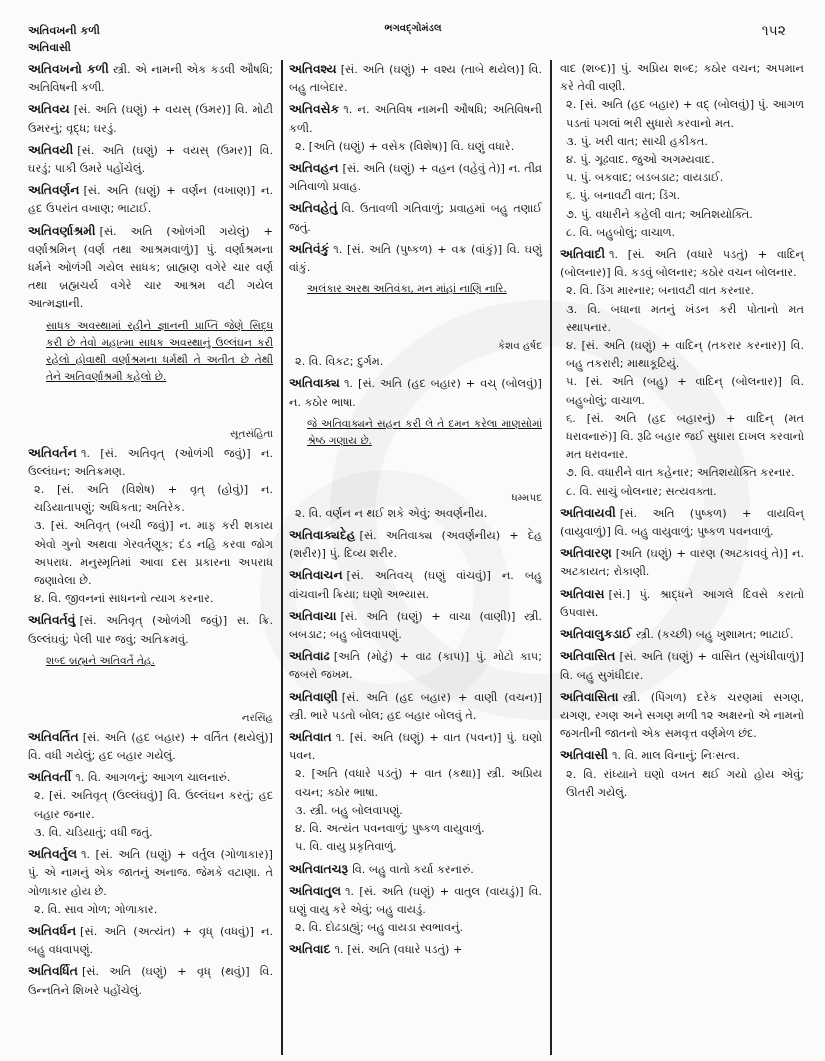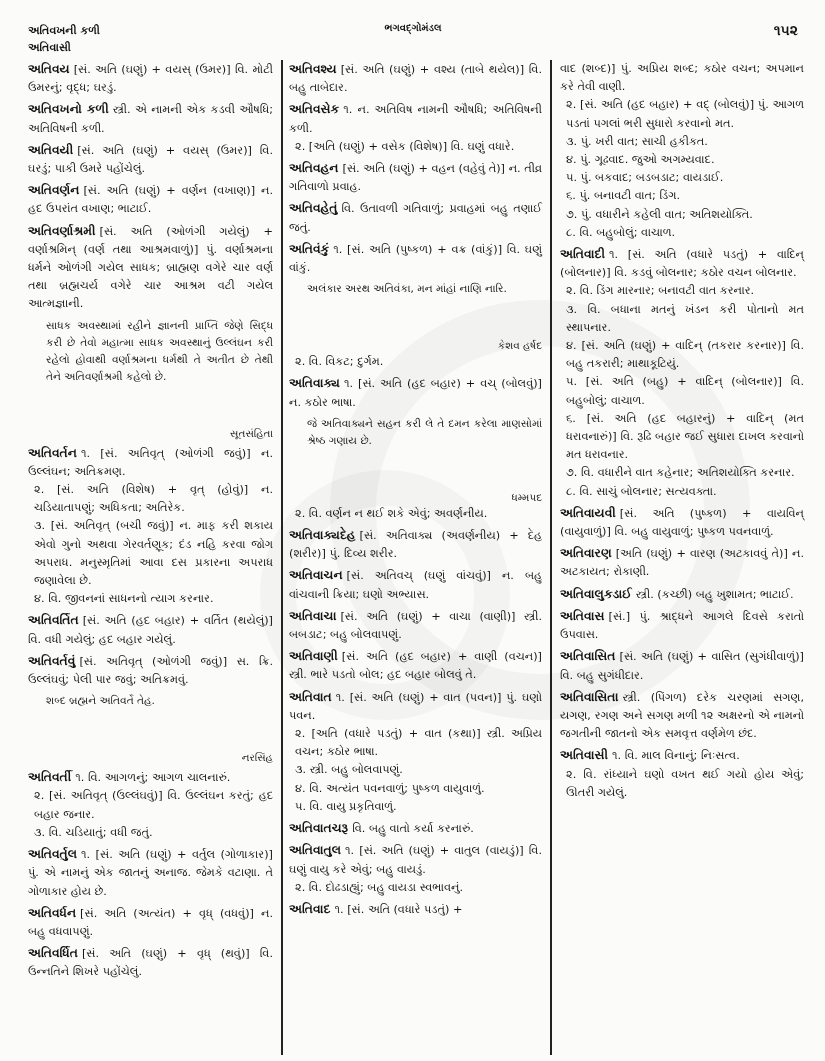--- a/index.html
+++ b/index.html
@@ -17,85 +17,86 @@
   .watermark2 {
     position:absolute; left:260px; top:470px; width:250px; height:250px;
     border-radius:50%; border:36px solid rgba(0,0,0,0.03);
     box-sizing:border-box; pointer-events:none;
   }
   .header {
     position:absolute; left:28px; top:22px; width:770px; height:36px;
   }
   .guide { position:absolute; left:0; top:0; font-weight:bold; font-size:11px; line-height:17px; }
   .title { position:absolute; left:0; right:0; top:0; text-align:center; font-weight:bold; font-size:10px; }
-  .pageno { position:absolute; right:0; top:0; font-weight:bold; font-size:14px; }
+  .pageno { position:absolute; right:12px; top:0; font-weight:normal; font-size:14px; }
   .columns {
     position:absolute; left:24px; top:60px; width:782px; height:995px;
     display:flex;
   }
   .col { box-sizing:border-box; padding:0 6px; font-size:11.3px; line-height:18.2px; overflow:hidden; }
   .col1 { width:259px; border-right:2px solid #222; padding-left:4px; padding-right:8px; }
   .col2 { width:269px; border-right:2px solid #222; padding-right:8px; }
   .col3 { width:254px; padding-left:8px; padding-right:2px; }
   .entry { margin:0 0 3px 0; text-align:justify; }
   .hw { font-weight:bold; font-size:12.3px; margin-right:4px; }
   .sense { display:block; padding-left:6px; text-align:justify; }
-  .quote { display:block; padding-left:18px; font-size:10.6px; line-height:17px; margin:3px 0 1px 0; }
+  .quote { display:block; padding-left:18px; font-size:10.6px; line-height:17px; margin:3px 0 1px 0;text-decoration:underline; }
   .poet { display:block; text-align:right; font-size:10.4px; line-height:16px;margin-top:40px; }
 </style>
 </head>
 <body>
 
 <div class="watermark"></div>
 <div class="watermark2"></div>
 
 <div class="header">
   <div class="guide">
     <div>અતિવખની કળી</div>
     <div>અતિવાસી</div>
   </div>
   <div class="title">ભગવદ્ગોમંડલ</div>
   <div class="pageno">૧૫૨</div>
 </div>
 
 <div class="columns">
   <div class="col col1">
+      <div class="entry"><span class="hw">અતિવખનો કળી</span><span>સ્ત્રી. એ નામની એક કડવી ઔષધિ; અતિવિષની કળી.</span></div>
       <div class="entry"><span class="hw">અતિવય</span><span>[સં. અતિ (ઘણું) + વયસ્ (ઉમર)] વિ. મોટી ઉમરનું; વૃદ્ધ; ઘરડું.</span></div>
-      <div class="entry"><span class="hw">અતિવખનો કળી</span><span>સ્ત્રી. એ નામની એક કડવી ઔષધિ; અતિવિષની કળી.</span></div>
       <div class="entry"><span class="hw">અતિવયી</span><span>[સં. અતિ (ઘણું) + વયસ્ (ઉમર)] વિ. ઘરડું; પાકી ઉમરે પહોંચેલું.</span></div>
       <div class="entry"><span class="hw">અતિવર્ણન</span><span>[સં. અતિ (ઘણું) + વર્ણન (વખાણ)] ન. હદ ઉપરાંત વખાણ; ભાટાઈ.</span></div>
       <div class="entry"><span class="hw">અતિવર્ણાશ્રમી</span><span>[સં. અતિ (ઓળંગી ગયેલું) + વર્ણાશ્રમિન્ (વર્ણ તથા આશ્રમવાળું)] પું. વર્ણાશ્રમના ધર્મને ઓળંગી ગયેલ સાધક; બ્રાહ્મણ વગેરે ચાર વર્ણ તથા બ્રહ્મચર્ય વગેરે ચાર આશ્રમ વટી ગયેલ આત્મજ્ઞાની.</span><span class="quote">સાધક અવસ્થામાં રહીને જ્ઞાનની પ્રાપ્તિ જેણે સિદ્ધ કરી છે તેવો મહાત્મા સાધક અવસ્થાનું ઉલ્લંઘન કરી રહેલો હોવાથી વર્ણાશ્રમના ધર્મથી તે અતીત છે તેથી તેને અતિવર્ણાશ્રમી કહેલો છે.</span><span class="poet">સૂતસંહિતા</span></div>
       <div class="entry"><span class="hw">અતિવર્તન</span><span>૧. [સં. અતિવૃત્ (ઓળંગી જવું)] ન. ઉલ્લંઘન; અતિક્રમણ.</span><span class="sense">૨. [સં. અતિ (વિશેષ) + વૃત્ (હોવું)] ન. ચડિયાતાપણું; અધિકતા; અતિરેક.</span><span class="sense">૩. [સં. અતિવૃત્ (બચી જવું)] ન. માફ કરી શકાય એવો ગુનો અથવા ગેરવર્તણૂક; દંડ નહિ કરવા જોગ અપરાધ. મનુસ્મૃતિમાં આવા દસ પ્રકારના અપરાધ જણાવેલા છે.</span><span class="sense">૪. વિ. જીવનનાં સાધનનો ત્યાગ કરનાર.</span></div>
+      <div class="entry"><span class="hw">અતિવર્તવું</span><span>[સં. અતિવૃત્ (ઓળંગી જવું)] સ. ક્રિ. ઉલ્લંઘવું; પેલી પાર જવું; અતિક્રમવું.</span><span class="quote">શબ્દ બ્રહ્મને અતિવર્તે તેહ.</span><span class="poet">નરસિંહ</span></div>
       <div class="entry"><span class="hw">અતિવર્તિત</span><span>[સં. અતિ (હદ બહાર) + વર્તિત (થયેલું)] વિ. વધી ગયેલું; હદ બહાર ગયેલું.</span></div>
-      <div class="entry"><span class="hw">અતિવર્તવું</span><span>[સં. અતિવૃત્ (ઓળંગી જવું)] સ. ક્રિ. ઉલ્લંઘવું; પેલી પાર જવું; અતિક્રમવું.</span><span class="quote">શબ્દ બ્રહ્મને અતિવર્તે તેહ.</span><span class="poet">નરસિંહ</span></div>
       <div class="entry"><span class="hw">અતિવર્તી</span><span>૧. વિ. આગળનું; આગળ ચાલનારું.</span><span class="sense">૨. [સં. અતિવૃત્ (ઉલ્લંઘવું)] વિ. ઉલ્લંઘન કરતું; હદ બહાર જનાર.</span><span class="sense">૩. વિ. ચડિયાતું; વધી જતું.</span></div>
-      <div class="entry"><span class="hw">અતિવર્તુલ</span><span>૧. [સં. અતિ (ઘણું) + વર્તુલ (ગોળાકાર)] પું. એ નામનું એક જાતનું અનાજ. જેમકે વટાણા. તે ગોળાકાર હોય છે.</span></div>
+      <div class="entry"><span class="hw">અતિવર્તુલ</span><span>૧. [સં. અતિ (ઘણું) + વર્તુલ (ગોળાકાર)] પું. એ નામનું એક જાતનું અનાજ. જેમકે વટાણા. તે ગોળાકાર હોય છે.</span><span class="sense">૨. વિ. સાવ ગોળ; ગોળાકાર.</span></div>
       <div class="entry"><span class="hw">અતિવર્ધન</span><span>[સં. અતિ (અત્યંત) + વૃધ્ (વધવું)] ન. બહુ વધવાપણું.</span></div>
       <div class="entry"><span class="hw">અતિવર્ધિત</span><span>[સં. અતિ (ઘણું) + વૃધ્ (થવું)] વિ. ઉન્નતિને શિખરે પહોંચેલું.</span></div>
     </div>
   <div class="col col2">
       <div class="entry"><span class="hw">અતિવશ્ય</span><span>[સં. અતિ (ઘણું) + વશ્ય (તાબે થયેલ)] વિ. બહુ તાબેદાર.</span></div>
       <div class="entry"><span class="hw">અતિવસેક</span><span>૧. ન. અતિવિષ નામની ઔષધિ; અતિવિષની કળી.</span><span class="sense">૨. [અતિ (ઘણું) + વસેક (વિશેષ)] વિ. ઘણું વધારે.</span></div>
       <div class="entry"><span class="hw">અતિવહન</span><span>[સં. અતિ (ઘણું) + વહન (વહેવું તે)] ન. તીવ્ર ગતિવાળો પ્રવાહ.</span></div>
       <div class="entry"><span class="hw">અતિવહેતું</span><span>વિ. ઉતાવળી ગતિવાળું; પ્રવાહમાં બહુ તણાઈ જતું.</span></div>
       <div class="entry"><span class="hw">અતિવંકું</span><span>૧. [સં. અતિ (પુષ્કળ) + વક્ર (વાંકું)] વિ. ઘણું વાંકું.</span><span class="quote">અલંકાર અરથ અતિવંકા, મન માંહાં નાણિ નારિ.</span><span class="poet">કેશવ હર્ષદ</span><span class="sense">૨. વિ. વિકટ; દુર્ગમ.</span></div>
       <div class="entry"><span class="hw">અતિવાક્ય</span><span>૧. [સં. અતિ (હદ બહાર) + વચ્ (બોલવું)] ન. કઠોર ભાષા.</span><span class="quote">જે અતિવાક્યને સહન કરી લે તે દમન કરેલા માણસોમાં શ્રેષ્ઠ ગણાય છે.</span><span class="poet">ધમ્મપદ</span><span class="sense">૨. વિ. વર્ણન ન થઈ શકે એવું; અવર્ણનીય.</span></div>
       <div class="entry"><span class="hw">અતિવાક્યદેહ</span><span>[સં. અતિવાક્ય (અવર્ણનીય) + દેહ (શરીર)] પું. દિવ્ય શરીર.</span></div>
       <div class="entry"><span class="hw">અતિવાચન</span><span>[સં. અતિવચ્ (ઘણું વાંચવું)] ન. બહુ વાંચવાની ક્રિયા; ઘણો અભ્યાસ.</span></div>
       <div class="entry"><span class="hw">અતિવાચા</span><span>[સં. અતિ (ઘણું) + વાચા (વાણી)] સ્ત્રી. બબડાટ; બહુ બોલવાપણું.</span></div>
+      <div class="entry"><span class="hw">અતિવાઢ</span><span>[અતિ (મોટું) + વાઢ (કાપ)] પું. મોટો કાપ; જબરો જખમ.</span></div>
       <div class="entry"><span class="hw">અતિવાણી</span><span>[સં. અતિ (હદ બહાર) + વાણી (વચન)] સ્ત્રી. ભારે પડતો બોલ; હદ બહાર બોલવું તે.</span></div>
       <div class="entry"><span class="hw">અતિવાત</span><span>૧. [સં. અતિ (ઘણું) + વાત (પવન)] પું. ઘણો પવન.</span><span class="sense">૨. [અતિ (વધારે પડતું) + વાત (કથા)] સ્ત્રી. અપ્રિય વચન; કઠોર ભાષા.</span><span class="sense">૩. સ્ત્રી. બહુ બોલવાપણું.</span><span class="sense">૪. વિ. અત્યંત પવનવાળું; પુષ્કળ વાયુવાળું.</span><span class="sense">૫. વિ. વાયુ પ્રકૃતિવાળું.</span></div>
       <div class="entry"><span class="hw">અતિવાતચરૂ</span><span>વિ. બહુ વાતો કર્યા કરનારું.</span></div>
       <div class="entry"><span class="hw">અતિવાતુલ</span><span>૧. [સં. અતિ (ઘણું) + વાતુલ (વાયડું)] વિ. ઘણું વાયુ કરે એવું; બહુ વાયડું.</span><span class="sense">૨. વિ. દોઢડાહ્યું; બહુ વાયડા સ્વભાવનું.</span></div>
       <div class="entry"><span class="hw">અતિવાદ</span><span>૧. [સં. અતિ (વધારે પડતું) +</span></div>
     </div>
   <div class="col col3">
       <div class="entry"><span>વાદ (શબ્દ)] પું. અપ્રિય શબ્દ; કઠોર વચન; અપમાન કરે તેવી વાણી.</span><span class="sense">૨. [સં. અતિ (હદ બહાર) + વદ્ (બોલવું)] પું. આગળ પડતાં પગલાં ભરી સુધારો કરવાનો મત.</span><span class="sense">૩. પું. ખરી વાત; સાચી હકીકત.</span><span class="sense">૪. પું. ગૂઢવાદ. જુઓ અગમ્યવાદ.</span><span class="sense">૫. પું. બકવાદ; બડબડાટ; વાયડાઈ.</span><span class="sense">૬. પું. બનાવટી વાત; ડિંગ.</span><span class="sense">૭. પું. વધારીને કહેલી વાત; અતિશયોક્તિ.</span><span class="sense">૮. વિ. બહુબોલું; વાચાળ.</span></div>
       <div class="entry"><span class="hw">અતિવાદી</span><span>૧. [સં. અતિ (વધારે પડતું) + વાદિન્ (બોલનાર)] વિ. કડવું બોલનાર; કઠોર વચન બોલનાર.</span><span class="sense">૨. વિ. ડિંગ મારનાર; બનાવટી વાત કરનાર.</span><span class="sense">૩. વિ. બધાના મતનું ખંડન કરી પોતાનો મત સ્થાપનાર.</span><span class="sense">૪. [સં. અતિ (ઘણું) + વાદિન્ (તકરાર કરનાર)] વિ. બહુ તકરારી; માથાકૂટિયું.</span><span class="sense">૫. [સં. અતિ (બહુ) + વાદિન્ (બોલનાર)] વિ. બહુબોલું; વાચાળ.</span><span class="sense">૬. [સં. અતિ (હદ બહારનું) + વાદિન્ (મત ધરાવનારું)] વિ. રૂઢિ બહાર જઈ સુધારા દાખલ કરવાનો મત ધરાવનાર.</span><span class="sense">૭. વિ. વધારીને વાત કહેનાર; અતિશયોક્તિ કરનાર.</span><span class="sense">૮. વિ. સાચું બોલનાર; સત્યવક્તા.</span></div>
       <div class="entry"><span class="hw">અતિવાયવી</span><span>[સં. અતિ (પુષ્કળ) + વાયવિન્ (વાયુવાળું)] વિ. બહુ વાયુવાળું; પુષ્કળ પવનવાળું.</span></div>
       <div class="entry"><span class="hw">અતિવારણ</span><span>[અતિ (ઘણું) + વારણ (અટકાવવું તે)] ન. અટકાયત; રોકાણી.</span></div>
+      <div class="entry"><span class="hw">અતિવાસ</span><span>[સં.] પું. શ્રાદ્ધને આગલે દિવસે કરાતો ઉપવાસ.</span></div>
       <div class="entry"><span class="hw">અતિવાલુકડાઈ</span><span>સ્ત્રી. (કચ્છી) બહુ ખુશામત; ભાટાઈ.</span></div>
-      <div class="entry"><span class="hw">અતિવાસ</span><span>[સં.] પું. શ્રાદ્ધને આગલે દિવસે કરાતો ઉપવાસ.</span></div>
       <div class="entry"><span class="hw">અતિવાસિત</span><span>[સં. અતિ (ઘણું) + વાસિત (સુગંધીવાળું)] વિ. બહુ સુગંધીદાર.</span></div>
       <div class="entry"><span class="hw">અતિવાસિતા</span><span>સ્ત્રી. (પિંગળ) દરેક ચરણમાં સગણ, યગણ, રગણ અને સગણ મળી ૧૨ અક્ષરનો એ નામનો જગતીની જાતનો એક સમવૃત્ત વર્ણમેળ છંદ.</span></div>
       <div class="entry"><span class="hw">અતિવાસી</span><span>૧. વિ. માલ વિનાનું; નિઃસત્વ.</span><span class="sense">૨. વિ. રાંધ્યાને ઘણો વખત થઈ ગયો હોય એવું; ઊતરી ગયેલું.</span></div>
     </div>
 </div>
 
 </body></html>

